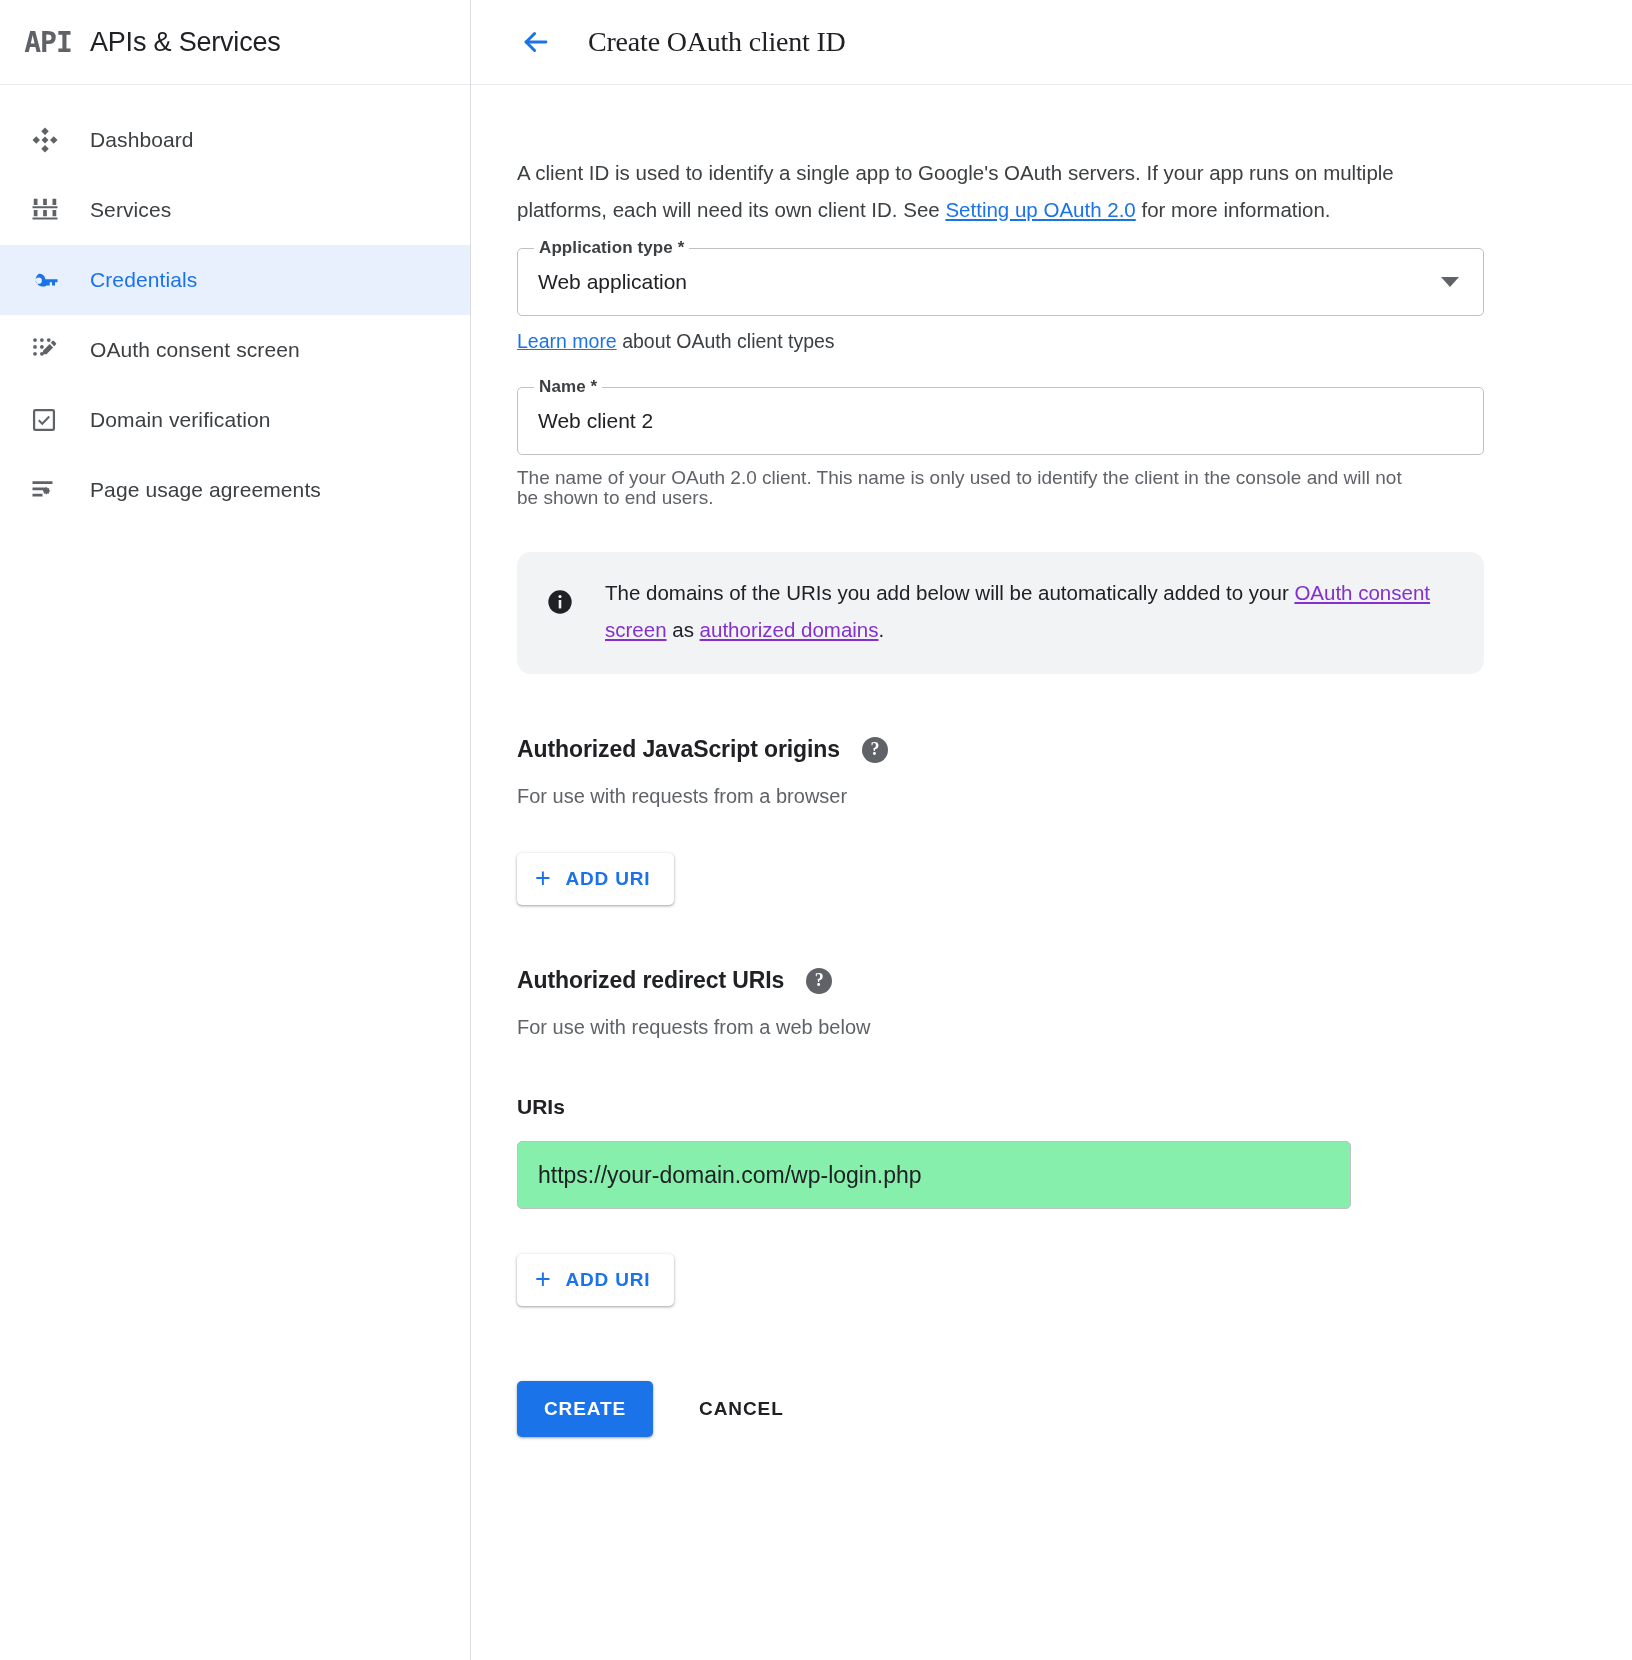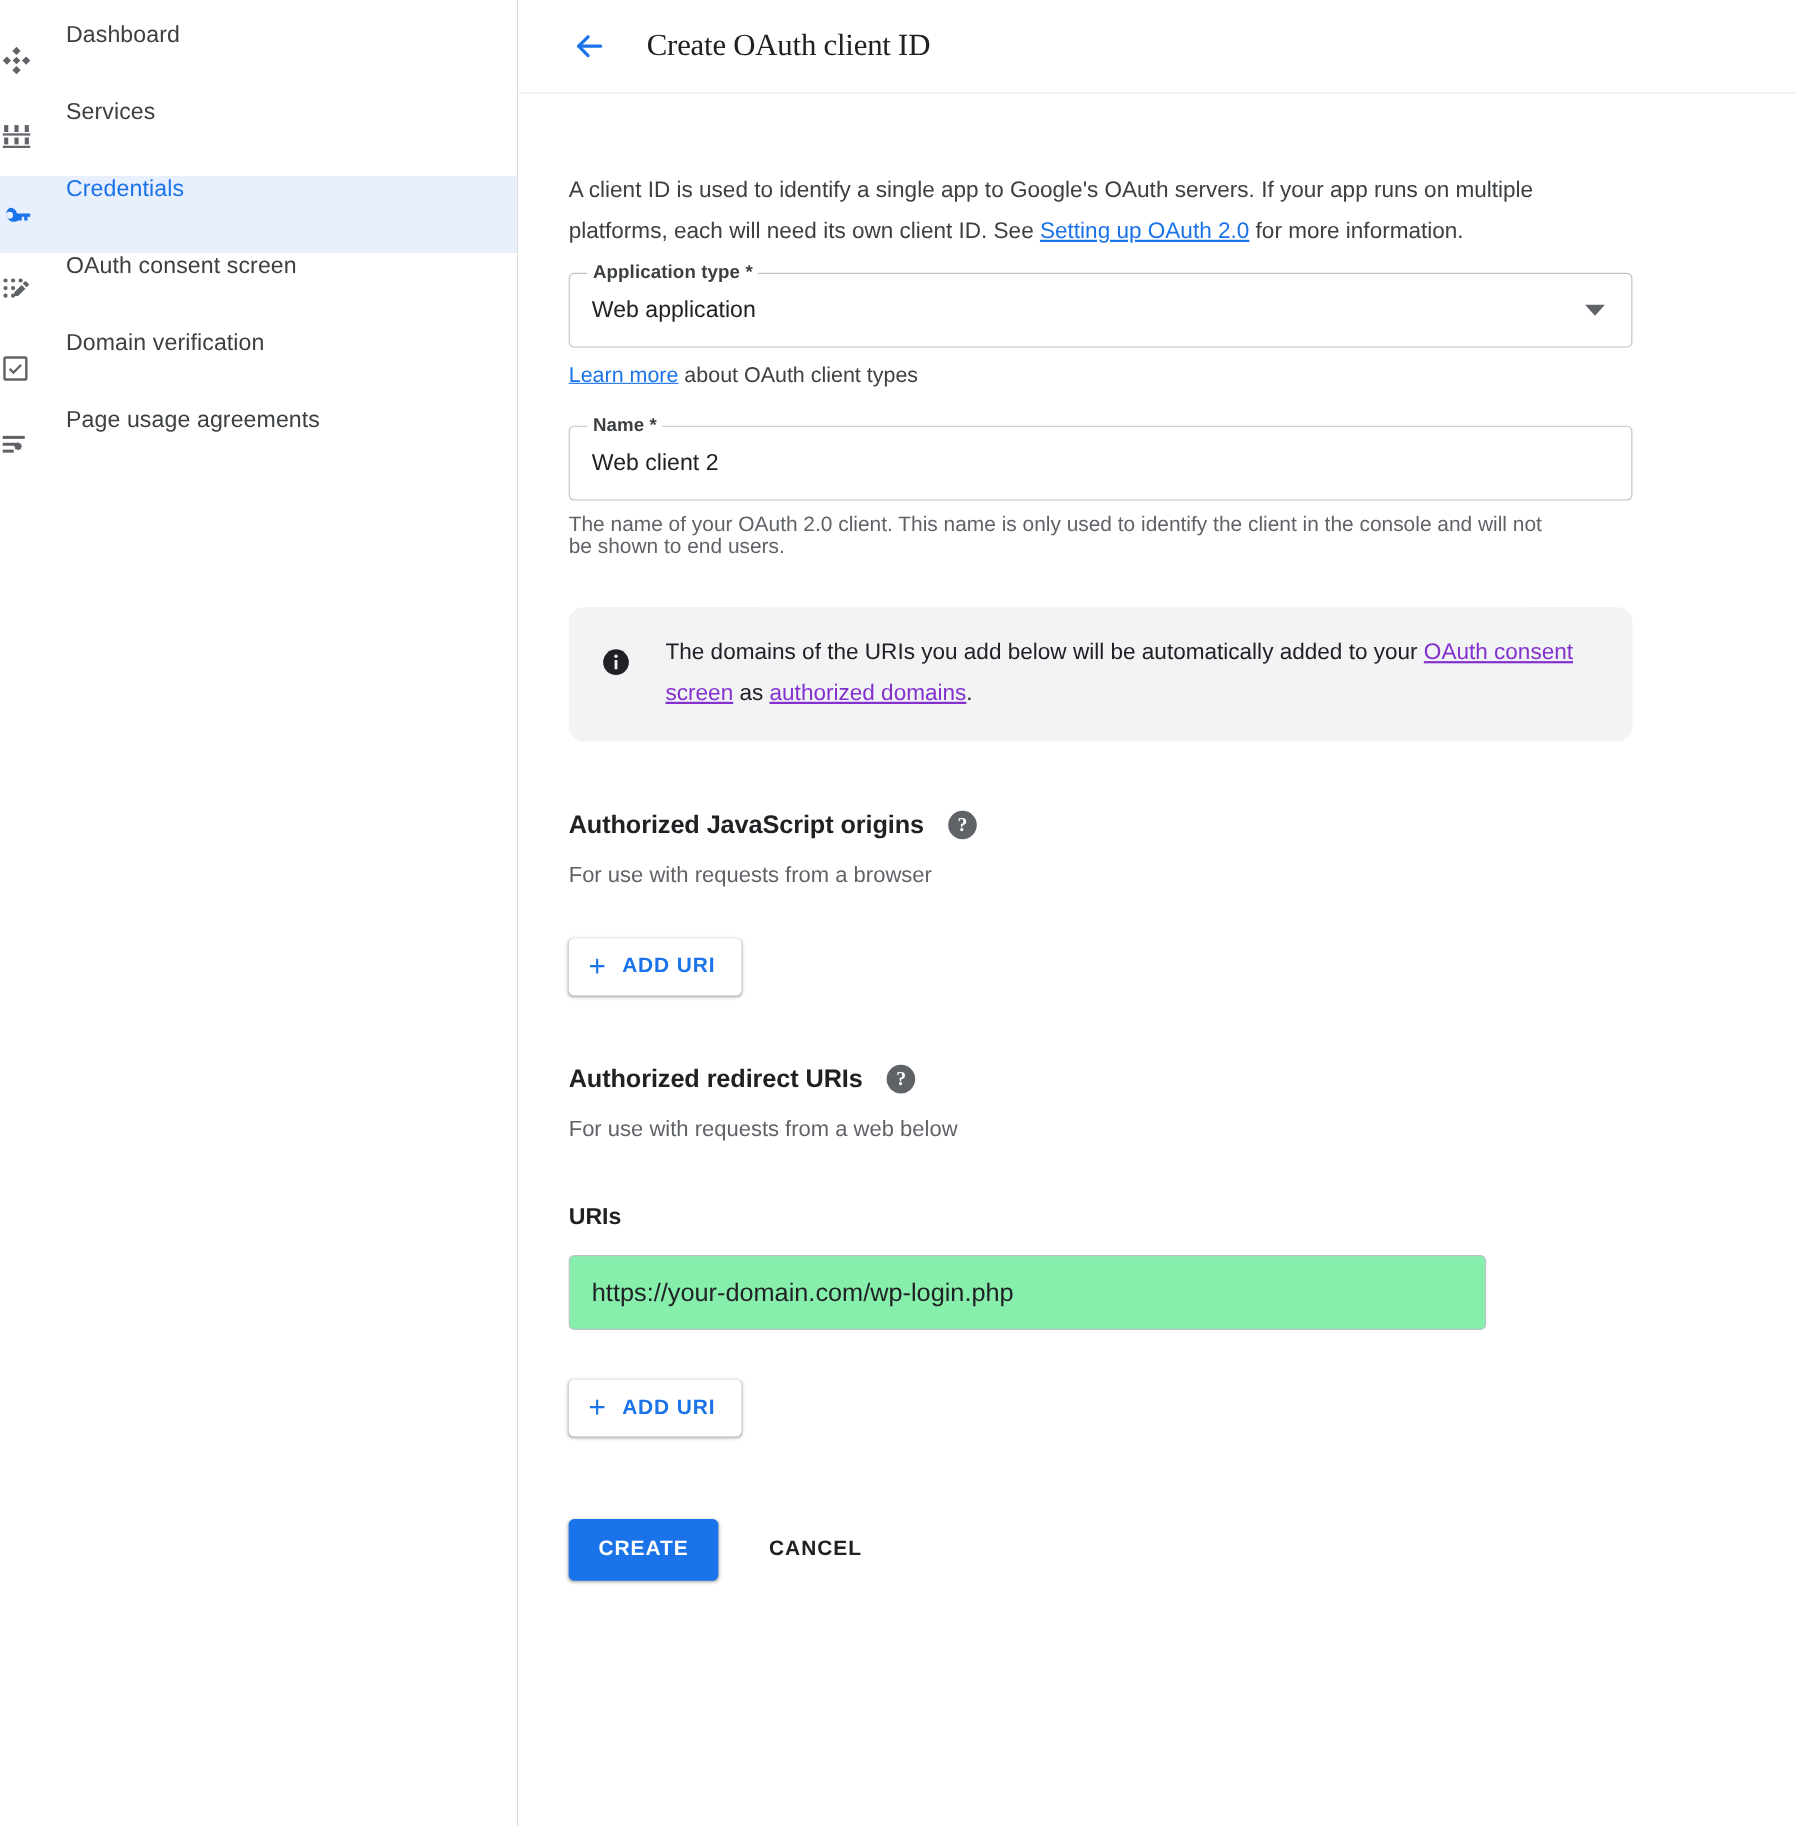--- a/index.html
+++ b/index.html
@@ -54,21 +54,23 @@
     font-size: 27px;
     font-weight: 400;
     color: #202124;
     letter-spacing: -0.2px;
   }
   .sidebar-nav {
     padding-top: 20px;
   }
   .nav-item {
     display: flex;
+    align-items: center;
     height: 70px;
+    padding-left: 30px;
     cursor: pointer;
     color: #3c4043;
   }
   .nav-item.active {
     background: #e8f0fe;
     color: #1a73e8;
   }
   .nav-icon {
     width: 48px;
     flex: 0 0 48px;
@@ -320,20 +322,24 @@
     cursor: pointer;
     font-family: "Liberation Sans", sans-serif;
   }
 </style>
 </head>
 <body>
 
 <div class="app">
 
   <aside class="sidebar">
+    <div class="sidebar-header">
+      <div class="api-logo">API</div>
+      <div class="sidebar-title">APIs &amp; Services</div>
+    </div>
 
     <nav class="sidebar-nav">
 
       <div class="nav-item">
         <span class="nav-icon">
           <svg width="30" height="30" viewBox="0 0 24 24" fill="currentColor">
             <path d="M12 2l3 3-3 3-3-3 3-3zm0 14l3 3-3 3-3-3 3-3zM5 9l3 3-3 3-3-3 3-3zm14 0l3 3-3 3-3-3 3-3zM12 9.2l2.8 2.8L12 14.8 9.2 12 12 9.2z"></path>
           </svg>
         </span>
         <span class="nav-label">Dashboard</span>

